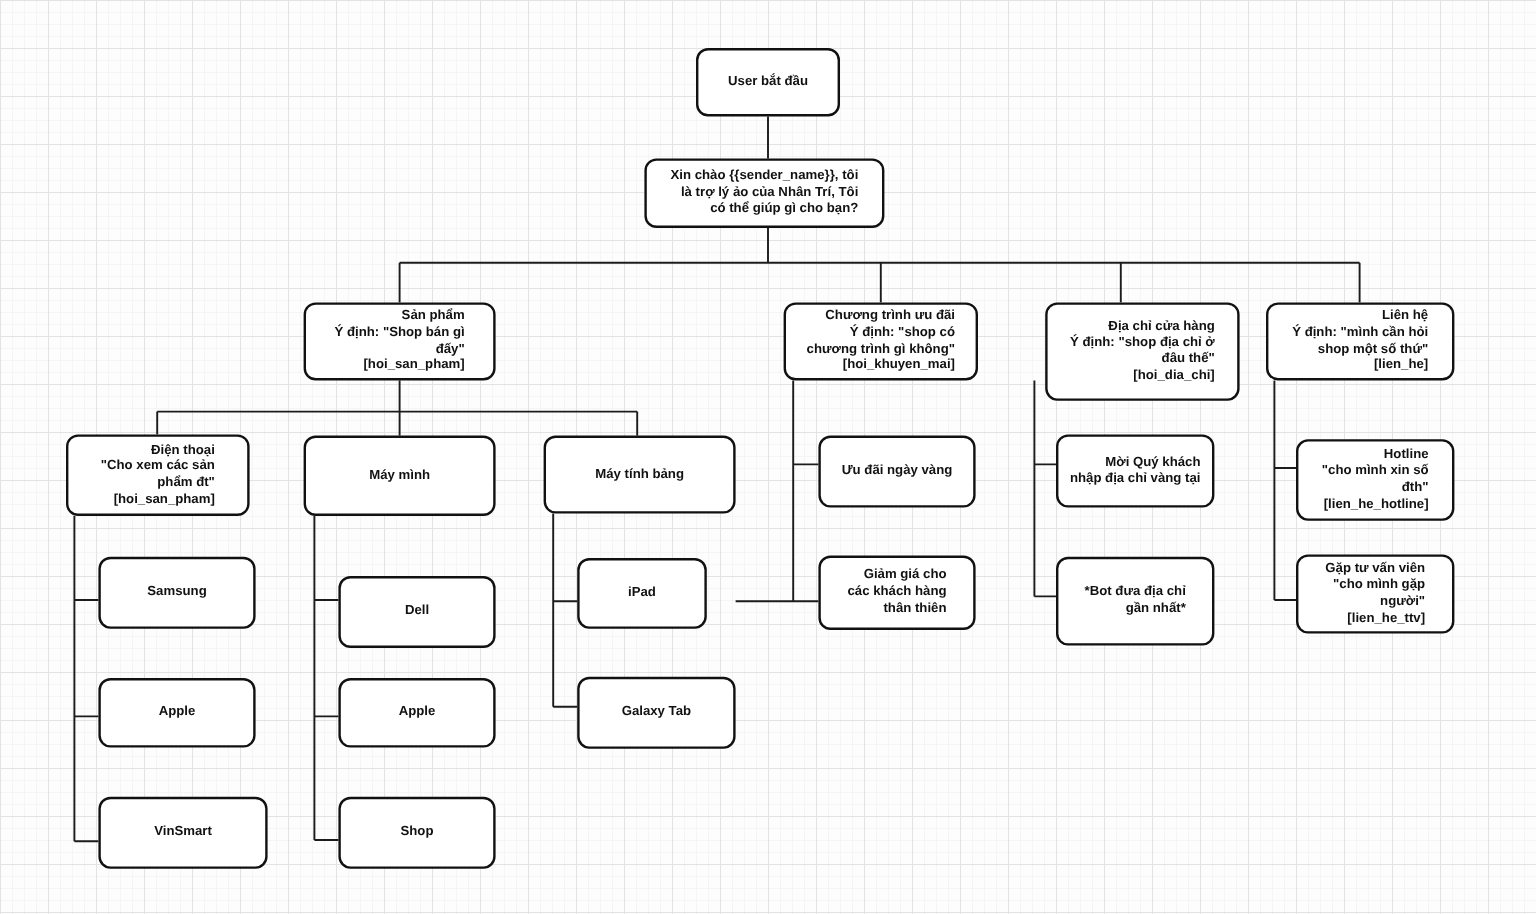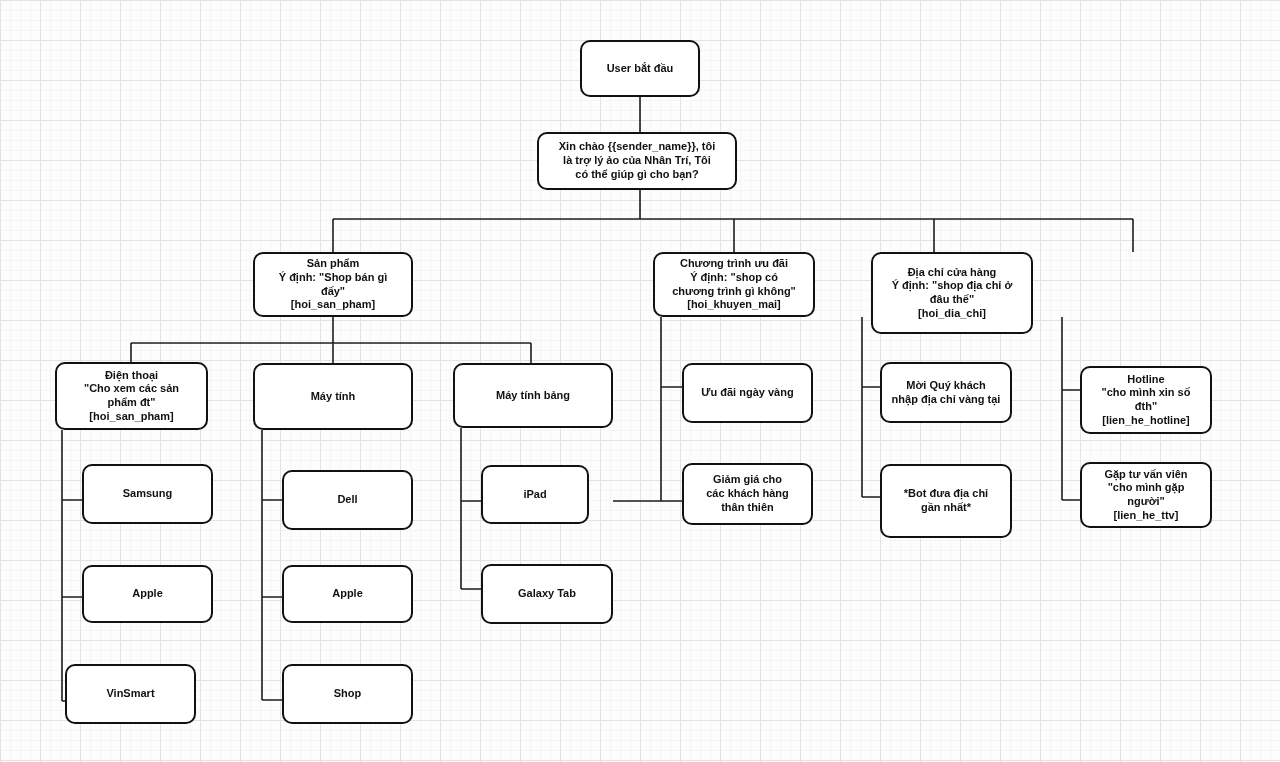--- a/index.html
+++ b/index.html
@@ -18,21 +18,21 @@
   }
   .edges{position:absolute;left:0;top:0;width:1280px;height:762px;}
   .edges path{stroke:#1c1c1c;stroke-width:1.6;fill:none;}
   .node{
     position:absolute;
     box-sizing:border-box;
     background:#ffffff;
     border:2px solid #111111;
     border-radius:10px;
     display:flex;align-items:center;justify-content:center;
-    text-align:center;
+    text-align:right;
     font-weight:700;
     font-size:11px;
     line-height:1.25;
     color:#111111;
     white-space:pre-line;
     padding:2px 4px;
   }
 </style>
 </head>
 <body>
@@ -70,33 +70,37 @@
 đấy"
 [hoi_san_pham]</div>
   <div class="node" style="left:653px;top:252px;width:162px;height:65px">Chương trình ưu đãi
 Ý định: "shop có
 chương trình gì không"
 [hoi_khuyen_mai]</div>
   <div class="node" style="left:871px;top:252px;width:162px;height:82px">Địa chỉ cửa hàng
 Ý định: "shop địa chỉ ở
 đâu thế"
 [hoi_dia_chi]</div>
+  <div class="node" style="left:1055px;top:252px;width:157px;height:65px">Liên hệ
+Ý định: "mình cần hỏi
+shop một số thứ"
+[lien_he]</div>
 
   <div class="node" style="left:55px;top:362px;width:153px;height:68px">Điện thoại
 "Cho xem các sản
 phẩm đt"
 [hoi_san_pham]</div>
-  <div class="node" style="left:253px;top:363px;width:160px;height:67px">Máy tính</div>
+  <div class="node" style="left:253px;top:363px;width:160px;height:67px">Máy mình</div>
   <div class="node" style="left:453px;top:363px;width:160px;height:65px">Máy tính bảng</div>
 
   <div class="node" style="left:82px;top:464px;width:131px;height:60px">Samsung</div>
   <div class="node" style="left:82px;top:565px;width:131px;height:58px">Apple</div>
-  <div class="node" style="left:65px;top:664px;width:131px;height:60px">VinSmart</div>
+  <div class="node" style="left:82px;top:664px;width:141px;height:60px">VinSmart</div>
 
-  <div class="node" style="left:282px;top:470px;width:131px;height:60px">Dell</div>
+  <div class="node" style="left:282px;top:480px;width:131px;height:60px">Dell</div>
   <div class="node" style="left:282px;top:565px;width:131px;height:58px">Apple</div>
   <div class="node" style="left:282px;top:664px;width:131px;height:60px">Shop</div>
 
   <div class="node" style="left:481px;top:465px;width:108px;height:59px">iPad</div>
   <div class="node" style="left:481px;top:564px;width:132px;height:60px">Galaxy Tab</div>
 
   <div class="node" style="left:682px;top:463px;width:131px;height:62px">Giảm giá cho
 các khách hàng
 thân thiên</div>
   <div class="node" style="left:682px;top:363px;width:131px;height:60px">Ưu đãi ngày vàng</div>

